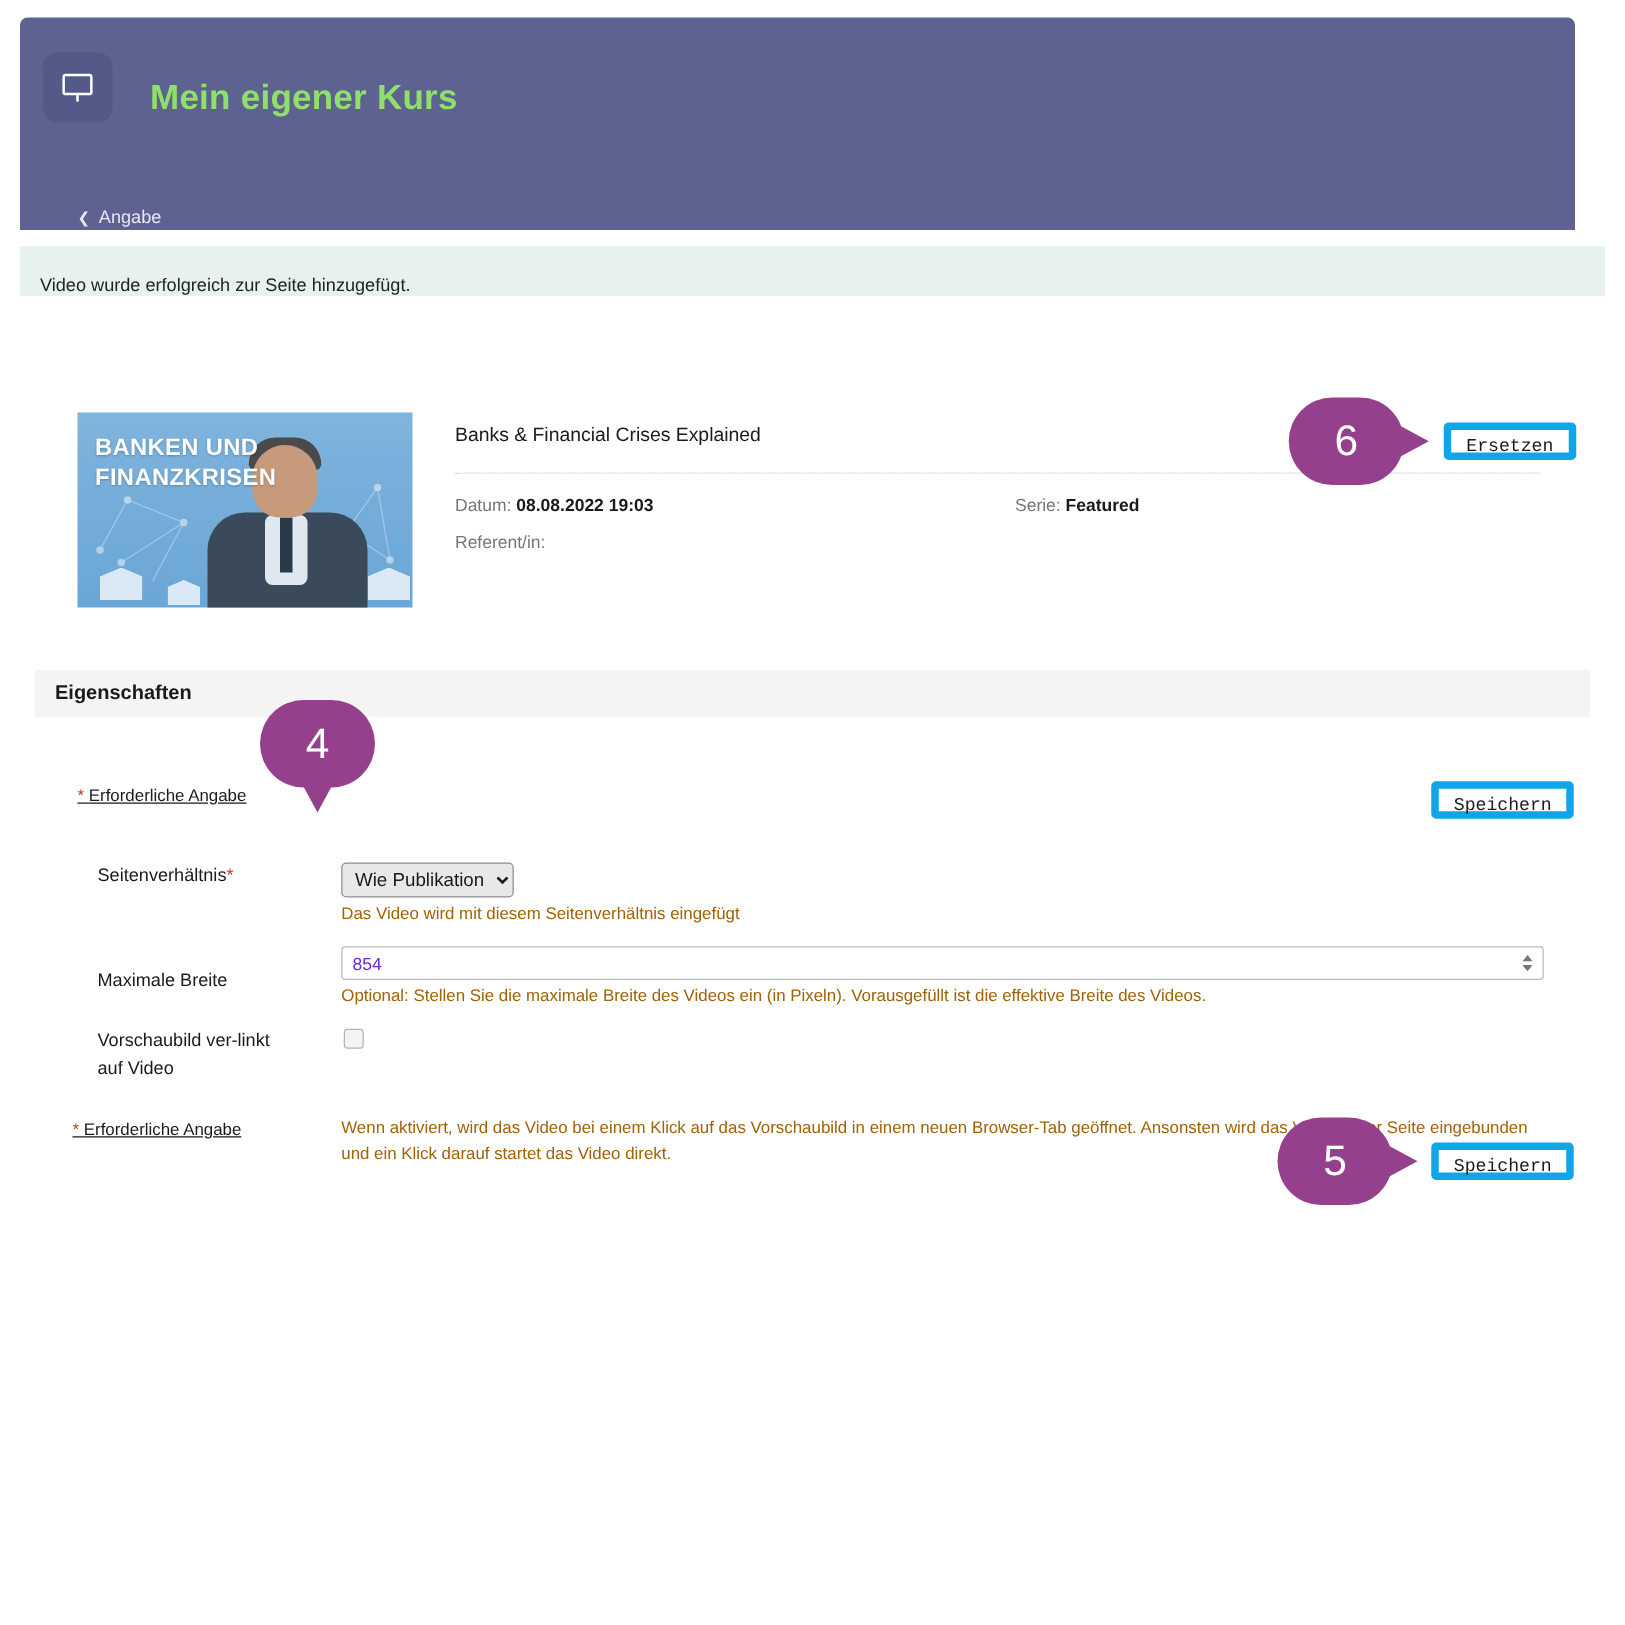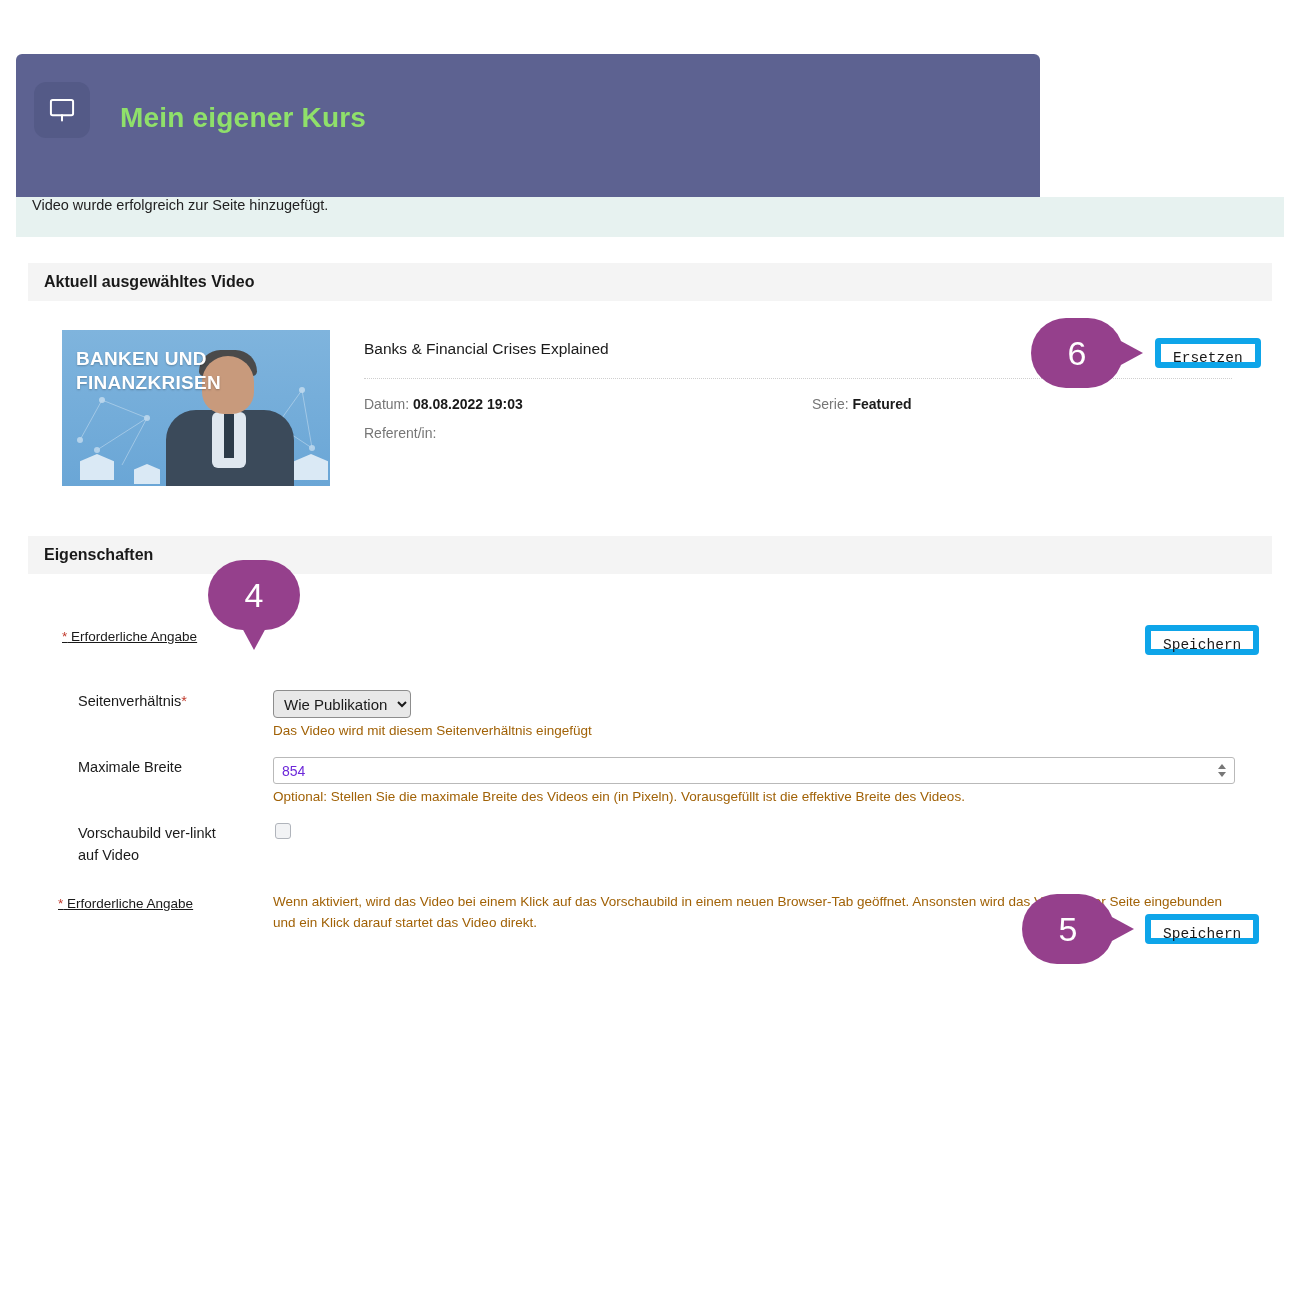--- a/index.html
+++ b/index.html
@@ -13,24 +13,23 @@
     position: relative;
     width: 1300px; height: 1300px;
     background: #ffffff;
     overflow: hidden;
   }
 
   
   .header {
     position: absolute;
     left: 16px; top: 14px;
-    width: 1024px; height: 170px;
+    width: 1244px; height: 170px;
     background: #5d6291;
     border-radius: 6px 6px 0 0;
-    margin-top: 40px;
   }
   .header-icon {
     position: absolute;
     left: 18px; top: 28px;
     width: 56px; height: 56px;
     background: #545a87;
     border-radius: 12px;
     display: flex; align-items: center; justify-content: center;
   }
   .header-icon svg { display: block; }
@@ -55,21 +54,21 @@
     color: #e6e7f0;
     line-height: 1;
   }
 
   
   .alert {
     position: absolute;
     left: 16px; top: 197px;
     width: 1268px; height: 40px;
     background: #e7f2f0;
-    display: flex; align-items: flex-start;
+    display: flex; align-items: flex-end;
     padding-left: 16px;
     font-size: 14.5px;
     color: #222;
   }
 
   
   .section-bar {
     position: absolute;
     left: 28px;
     width: 1244px;
@@ -213,21 +212,21 @@
   .req-note .star { color: #c0392b; }
   #req-top { left: 62px; top: 629px; }
   #req-bottom { left: 58px; top: 896px; }
 
   .form-label {
     position: absolute;
     font-size: 14.5px;
     color: #1a1a1a;
   }
   #lbl-ratio { left: 78px; top: 693px; }
-  #lbl-width { left: 78px; top: 759px; }
+  #lbl-width { left: 78px; top: 777px; }
   #lbl-thumb { left: 78px; top: 822px; width: 150px; line-height: 22px; }
   .form-label .star { color: #c0392b; }
 
   select.select-ratio {
     position: absolute;
     left: 273px; top: 690px;
     height: 28px;
     font-size: 15px;
     font-family: "Liberation Sans", sans-serif;
     background: #e8e8e8;
@@ -347,23 +346,20 @@
     <div class="breadcrumb">
       <span class="chev">❮</span>
       <span>Angabe</span>
     </div>
   </div>
 
   <div class="alert">
     <span>Video wurde erfolgreich zur Seite hinzugefügt.</span>
   </div>
 
-  <div class="section-bar" id="bar-video">
-    <span>Aktuell ausgewähltes Video</span>
-  </div>
 
   <div class="thumb">
     <svg class="net" viewBox="0 0 268 156" preserveAspectRatio="none">
       <g stroke="#ffffff" stroke-width="1" fill="none" opacity="0.6">
         <line x1="35" y1="120" x2="85" y2="88"></line>
         <line x1="85" y1="88" x2="40" y2="70"></line>
         <line x1="40" y1="70" x2="18" y2="110"></line>
         <line x1="85" y1="88" x2="60" y2="135"></line>
         <line x1="240" y1="60" x2="250" y2="118"></line>
         <line x1="240" y1="60" x2="215" y2="95"></line>

